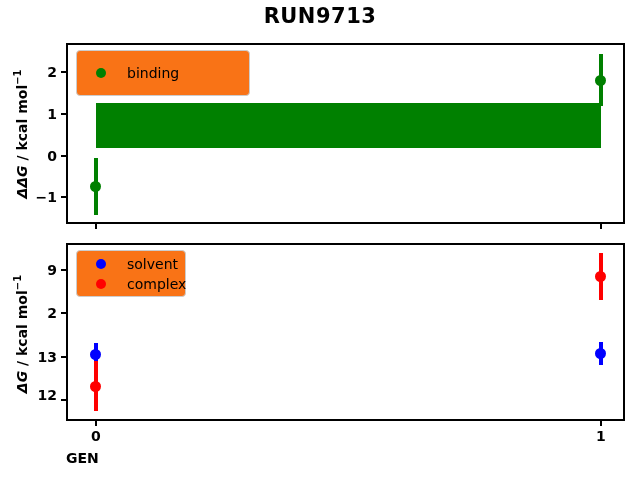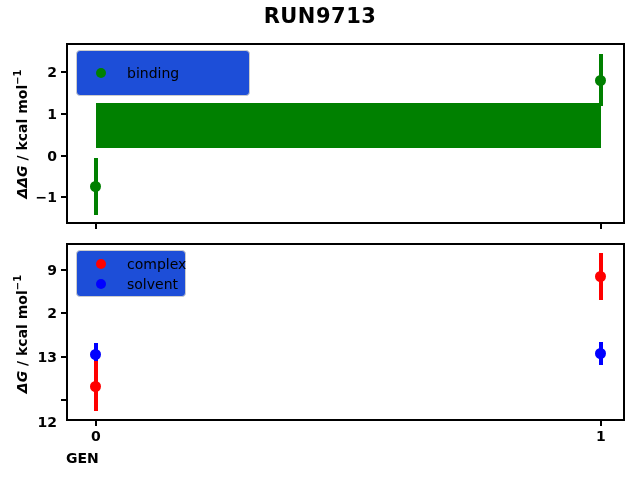--- a/index.html
+++ b/index.html
@@ -30,21 +30,21 @@
   }
   #marks{position:absolute;left:0;top:0;width:640px;height:480px;}
   .tick{position:absolute;background:#000;}
   .ticklabel{position:absolute;font-size:14px;font-weight:bold;line-height:18px;}
   .ylabtick{text-align:right;}
   .xlabtick{text-align:center;line-height:16px;}
   .band{position:absolute;}
   .ebar{position:absolute;}
   .pt{position:absolute;width:11px;height:11px;border-radius:50%;}
   .legend{
-    position:absolute;background:#1d4ed8;border:1px solid #ccc;border-radius:4px;
+    position:absolute;background:#f97316;border:1px solid #ccc;border-radius:4px;
     box-sizing:border-box;display:flex;flex-direction:column;justify-content:space-evenly;
     padding:2px 6px;
   }
   .legend-top{left:76px;top:50px;width:174px;height:46px;}
   .legend-bottom{left:76px;top:250px;width:110px;height:47px;}
   .lrow{display:flex;align-items:center;height:19px;}
   .lsw{width:36px;display:flex;justify-content:center;align-items:center;flex:0 0 36px;}
   .ltext{font-size:14px;padding-left:8px;white-space:nowrap;}
   .dot{width:10px;height:10px;border-radius:50%;display:inline-block;}
   .dline{width:30px;height:0;border-top:2px dotted #008000;display:inline-block;}
@@ -75,21 +75,21 @@
       <div class="pt" style="left: 90.2842px; top: 181.448px; background: rgb(0, 128, 0);"></div>
       <div class="ebar" style="left: 598.771px; top: 53.6417px; width: 4px; height: 52.8197px; background: rgb(0, 128, 0);"></div>
       <div class="pt" style="left: 595.271px; top: 74.5515px; background: rgb(0, 128, 0);"></div>
       <div class="tick" style="left: 61px; top: 269.01px; width: 5px; height: 2px;"></div>
       <div class="ticklabel ylabtick" style="left: 14px; width: 43px; top: 261.01px;">9</div>
       <div class="tick" style="left: 61px; top: 312.36px; width: 5px; height: 2px;"></div>
       <div class="ticklabel ylabtick" style="left: 14px; width: 43px; top: 304.36px;">2</div>
       <div class="tick" style="left: 61px; top: 355.709px; width: 5px; height: 2px;"></div>
       <div class="ticklabel ylabtick" style="left: 14px; width: 43px; top: 347.709px;">13</div>
       <div class="tick" style="left: 61px; top: 399.059px; width: 5px; height: 2px;"></div>
-      <div class="ticklabel ylabtick" style="left: 14px; width: 43px; top: 413px;">12</div>
+      <div class="ticklabel ylabtick" style="left: 14px; width: 43px; top: 386px;">12</div>
       <div class="tick" style="left: 94.7842px; top: 421px; width: 2px; height: 5px;"></div>
       <div class="ticklabel xlabtick" style="left: 75.7842px; top: 428px; width: 40px;">0</div>
       <div class="tick" style="left: 599.771px; top: 421px; width: 2px; height: 5px;"></div>
       <div class="ticklabel xlabtick" style="left: 580.771px; top: 428px; width: 40px;">1</div>
       <div class="ebar" style="left: 93.7842px; top: 342.837px; width: 4px; height: 23.4089px; background: rgb(0, 0, 255);"></div>
       <div class="pt" style="left: 90.2842px; top: 349.042px; background: rgb(0, 0, 255);"></div>
       <div class="ebar" style="left: 598.771px; top: 341.97px; width: 4px; height: 22.5419px; background: rgb(0, 0, 255);"></div>
       <div class="pt" style="left: 595.271px; top: 347.741px; background: rgb(0, 0, 255);"></div>
       <div class="ebar" style="left: 93.7842px; top: 361.044px; width: 4px; height: 50.2857px; background: rgb(255, 0, 0);"></div>
       <div class="pt" style="left: 90.2842px; top: 380.687px; background: rgb(255, 0, 0);"></div>
@@ -112,25 +112,25 @@
       <span class="lsw">
           <span class="dot" id="sw-binding" style="background: rgb(0, 128, 0);"></span>
         </span>
       <span class="ltext">binding</span>
     </div>
   </div>
 
   <div class="legend legend-bottom">
     <div class="lrow">
       <span class="lsw">
+          <span class="dot" id="sw-solvent" style="background: rgb(0, 0, 255);"></span>
+        </span>
+      <span class="ltext">solvent</span>
+    </div>
+    <div class="lrow">
+      <span class="lsw">
           <span class="dot" id="sw-complex" style="background: rgb(255, 0, 0);"></span>
         </span>
       <span class="ltext">complex</span>
-    </div>
-    <div class="lrow">
-      <span class="lsw">
-          <span class="dot" id="sw-solvent" style="background: rgb(0, 0, 255);"></span>
-        </span>
-      <span class="ltext">solvent</span>
     </div>
   </div>
 
 </div>
 
 </body></html>

